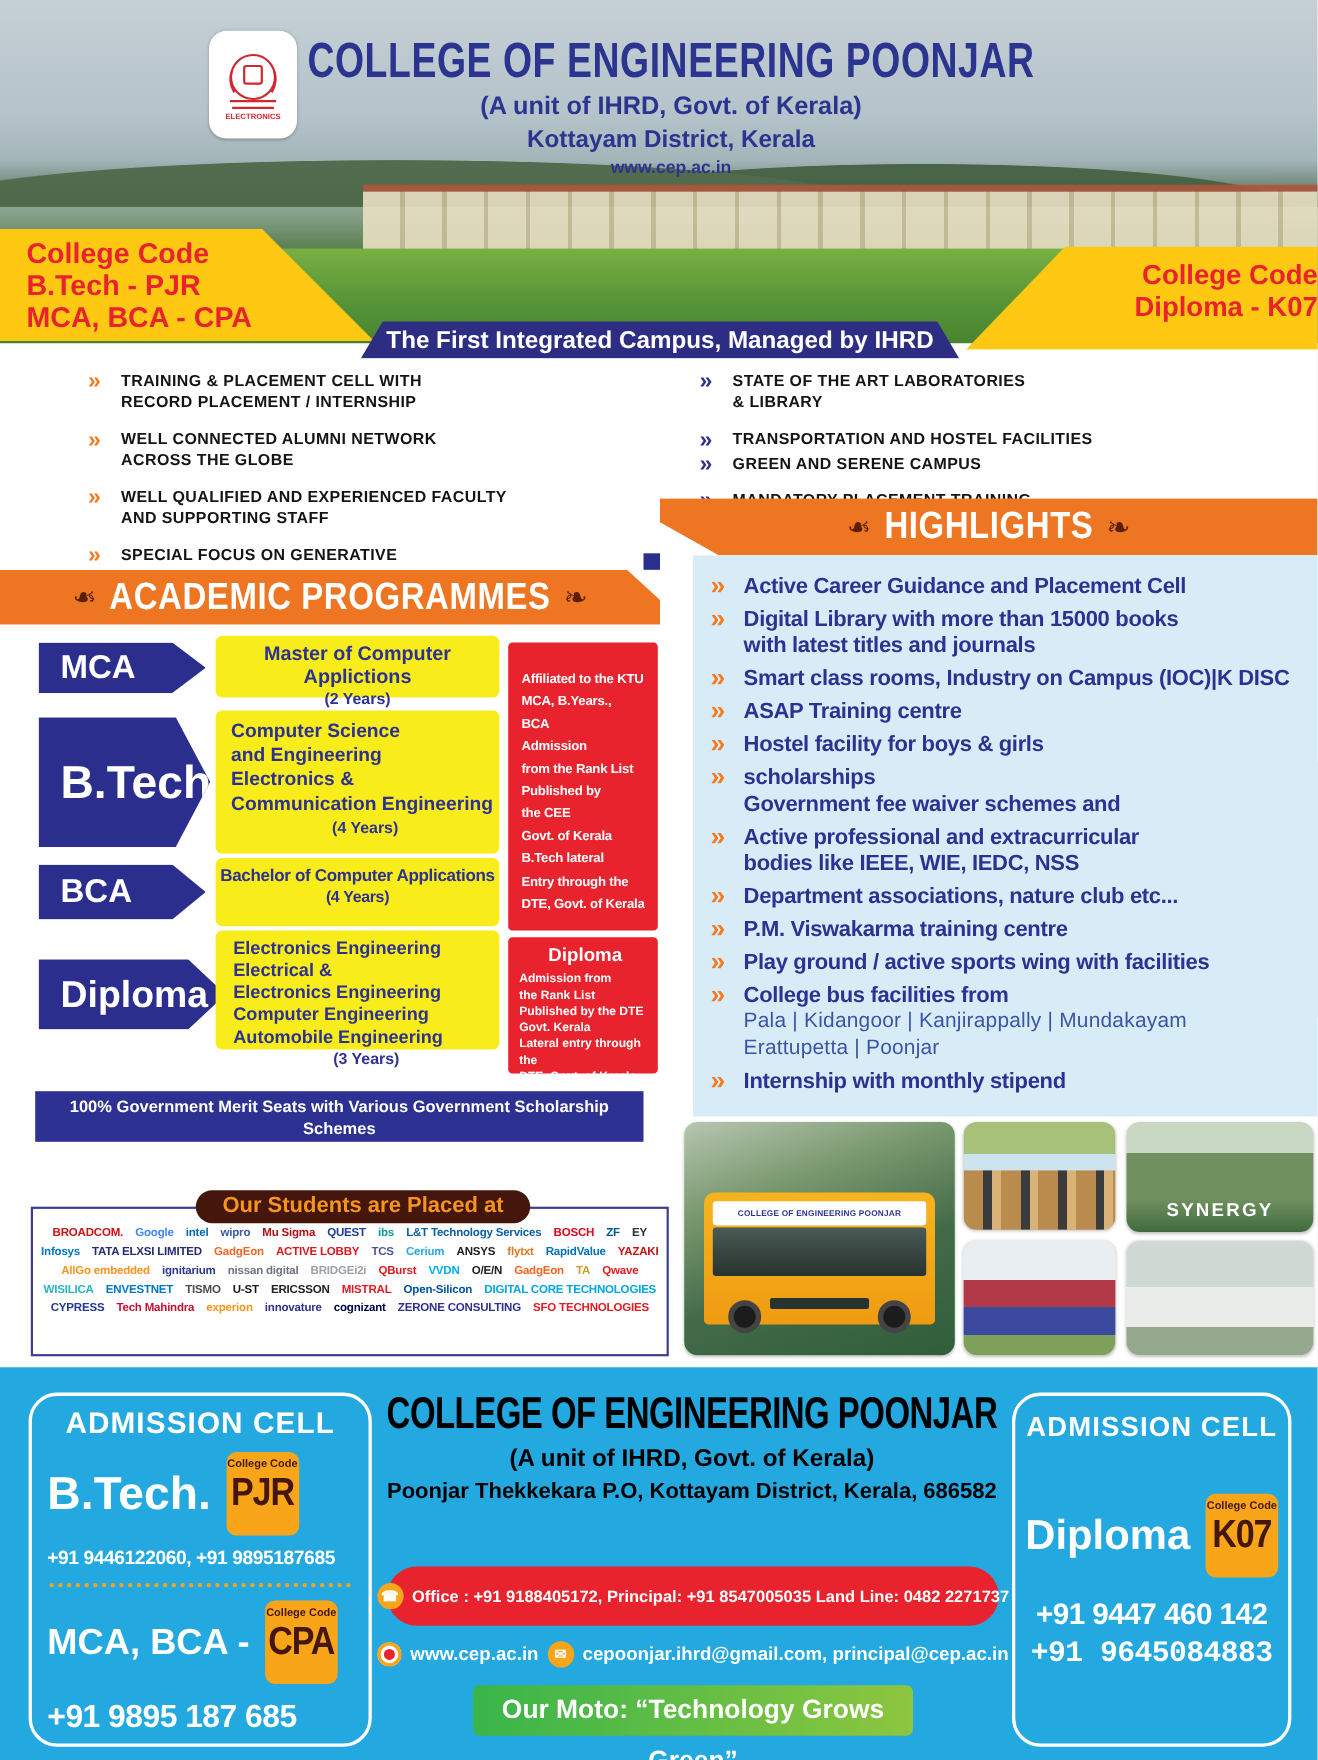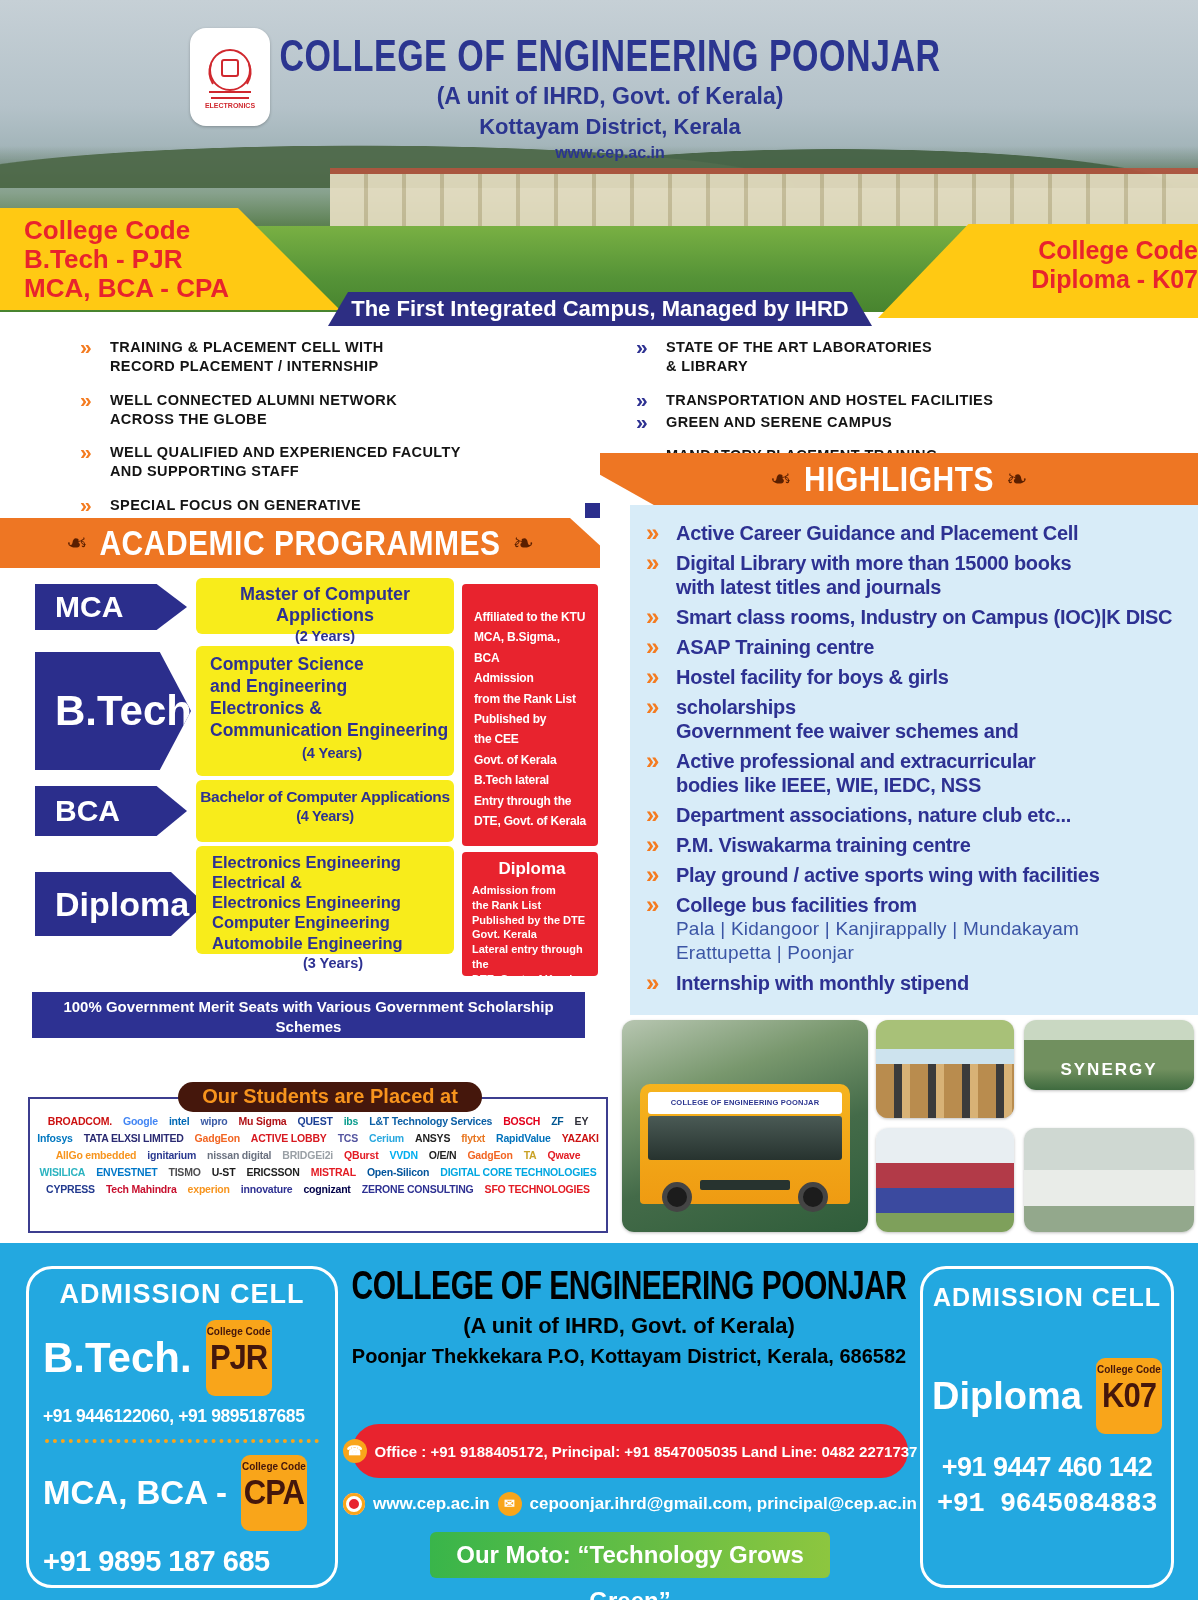--- a/index.html
+++ b/index.html
@@ -92,21 +92,21 @@
   .bus-body{position:absolute;left:18px;top:64px;width:210px;height:120px;background:linear-gradient(180deg,#f6b41e,#ef9b12);border-radius:10px 10px 4px 4px;}
   .bus-sign{position:absolute;left:8px;top:8px;right:8px;height:22px;background:#fff;border-radius:3px;
         color:#2b3590;font-size:7.5px;font-weight:bold;text-align:center;line-height:22px;letter-spacing:.2px;}
   .bus-glass{position:absolute;left:8px;top:32px;right:8px;height:44px;background:linear-gradient(180deg,#4a5a55,#27332f);border-radius:3px;}
   .bus-grill{position:absolute;left:60px;bottom:14px;width:90px;height:10px;background:#27332f;border-radius:2px;}
   .wheel{position:absolute;bottom:-8px;width:30px;height:30px;background:#1c1c1c;border-radius:50%;border:5px solid #444;box-sizing:border-box;}
   .ph-lab{left:876px;top:1020px;width:138px;height:98px;
         background:linear-gradient(180deg,#a8c178 0 30%,#cde3ee 30% 45%,#caa368 45% 100%),#fff;}
   .lab-desks{position:absolute;left:0;top:45%;width:100%;height:55%;
         background:repeating-linear-gradient(90deg,#b98c4e 0 18px,#3b3b3b 18px 26px,#d8b276 26px 34px);}
-  .ph-syn{left:1024px;top:1020px;width:170px;height:70px;
+  .ph-syn{left:1024px;top:1020px;width:170px;height:100px;
         background:linear-gradient(180deg,#c9d8c2 0 28%,#71905f 28% 70%,#3f6b3f 100%);}
   .syn-text{position:absolute;left:0;right:0;bottom:10px;text-align:center;color:#fff;font-weight:bold;font-size:17px;letter-spacing:2px;}
   .ph-grad{left:876px;top:1128px;width:138px;height:104px;
         background:linear-gradient(180deg,#e8eef2 0 34%,#b23a48 34% 58%,#3b4a9f 58% 82%,#7ea05b 82% 100%);}
   .ph-group{left:1024px;top:1128px;width:170px;height:104px;
         background:linear-gradient(180deg,#cfd8d2 0 40%,#e9ece8 40% 75%,#93a88c 75% 100%);}
 
   
   .footer{left:0;top:1243px;width:1198px;height:357px;background:#23a8e0;}
   .panel{position:absolute;border:3px solid #fff;border-radius:26px;box-sizing:border-box;color:#fff;}
@@ -354,21 +354,21 @@
       <div>Electronics Engineering</div>
       <div>Electrical &amp;</div>
       <div>Electronics Engineering</div>
       <div>Computer Engineering</div>
       <div>Automobile Engineering</div>
       <div>(3 Years)</div>
     </div>
 
   <div class="abs rbox" style="left:462px;top:584px;width:136px;height:262px;padding:23px 6px 6px 12px;font-size:12px;letter-spacing:-.2px;line-height:1.7;">
       <div>Affiliated to the KTU</div>
-      <div>MCA, B.Sigma.,</div>
+      <div>MCA, B.Years.,</div>
       <div>BCA</div>
       <div>Admission</div>
       <div>from the Rank List</div>
       <div>Published by</div>
       <div>the CEE</div>
       <div>Govt. of Kerala</div>
       <div>B.Tech lateral</div>
       <div>Entry through the</div>
       <div>DTE, Govt. of Kerala</div>
     </div>

